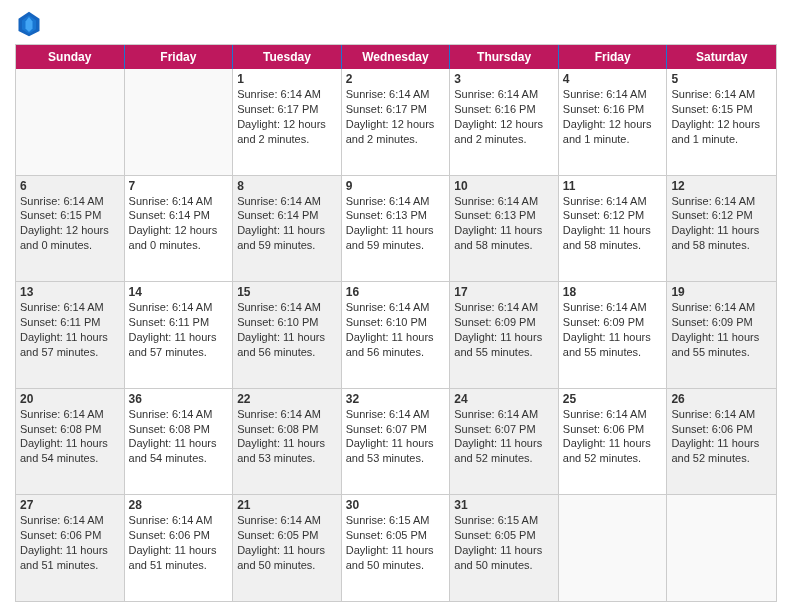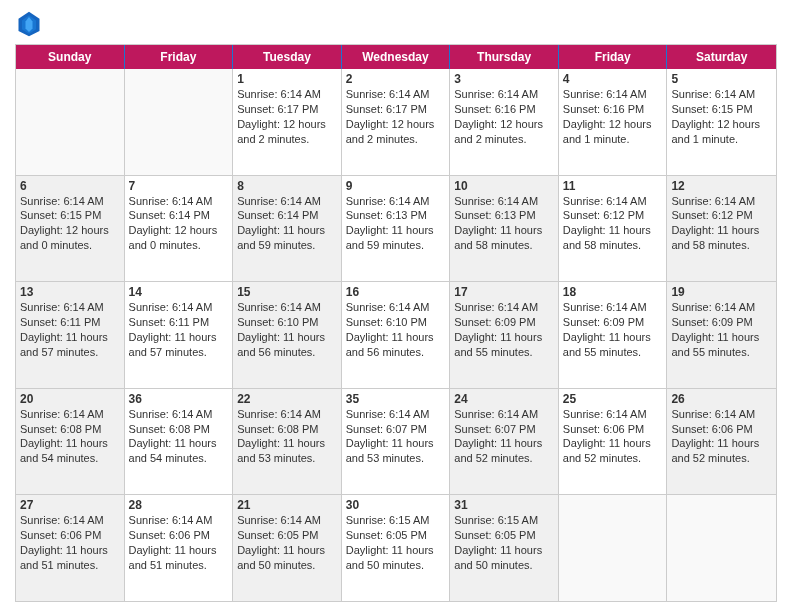--- a/index.html
+++ b/index.html
@@ -274,21 +274,21 @@
 Sunset: 6:08 PM
 Daylight: 11 hours and 54 minutes.</div>
           </div>
           <div class="cal-cell shaded">
             <span class="day-num">22</span>
             <div class="cell-text" style="white-space: pre-line;">Sunrise: 6:14 AM
 Sunset: 6:08 PM
 Daylight: 11 hours and 53 minutes.</div>
           </div>
           <div class="cal-cell">
-            <span class="day-num">35</span>
+            <span class="day-num">32</span>
             <div class="cell-text" style="white-space: pre-line;">Sunrise: 6:14 AM
 Sunset: 6:07 PM
 Daylight: 11 hours and 53 minutes.</div>
           </div>
           <div class="cal-cell shaded">
             <span class="day-num">24</span>
             <div class="cell-text" style="white-space: pre-line;">Sunrise: 6:14 AM
 Sunset: 6:07 PM
 Daylight: 11 hours and 52 minutes.</div>
           </div>

